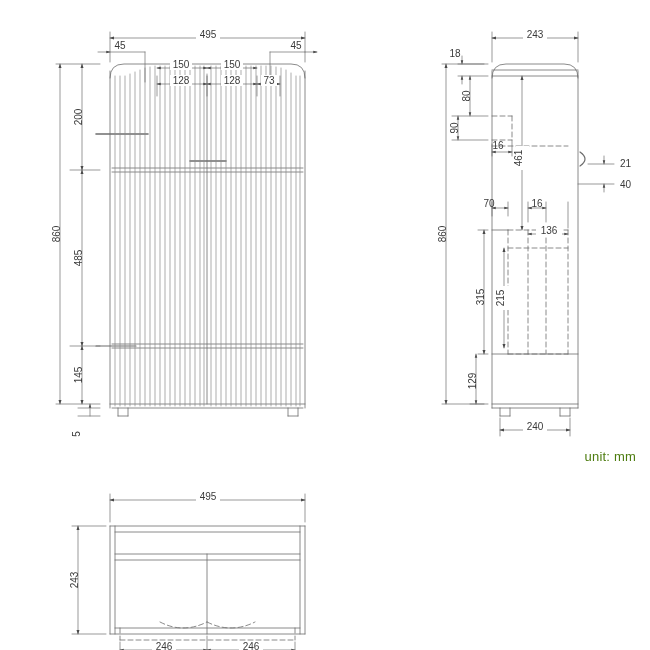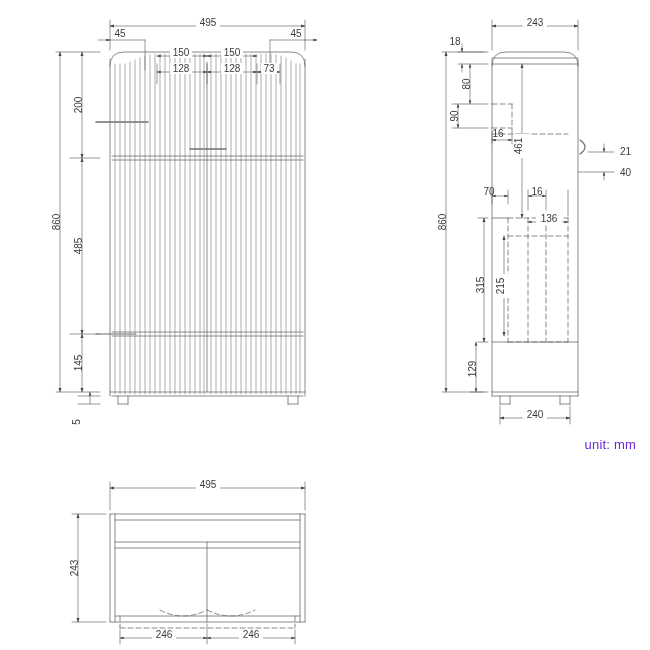--- a/index.html
+++ b/index.html
@@ -10,36 +10,36 @@
   body {
     width: 650px;
     height: 650px;
     font-family: "Liberation Sans", sans-serif;
     color: #3a3a3a;
     position: relative;
     overflow: hidden;
   }
   #stage {
     position: absolute;
-    left: 0; top: 4px;
+    left: 0; top: 16px;
     width: 650px;
     height: 470px;
   }
   svg#drawing {
     position: absolute;
     left: 0; top: 0;
     width: 650px;
     height: 650px;
   }
   .unit-note {
     position: absolute;
     right: 14px;
     bottom: 22px;
     font-size: 13px;
-    color: #6d28d9;
+    color: #4d7c0f;
     letter-spacing: .2px;
   }
 </style>
 </head>
 <body>
 
 <div id="stage">
 
   <svg id="drawing" viewBox="0 0 650 650">
     <defs>

